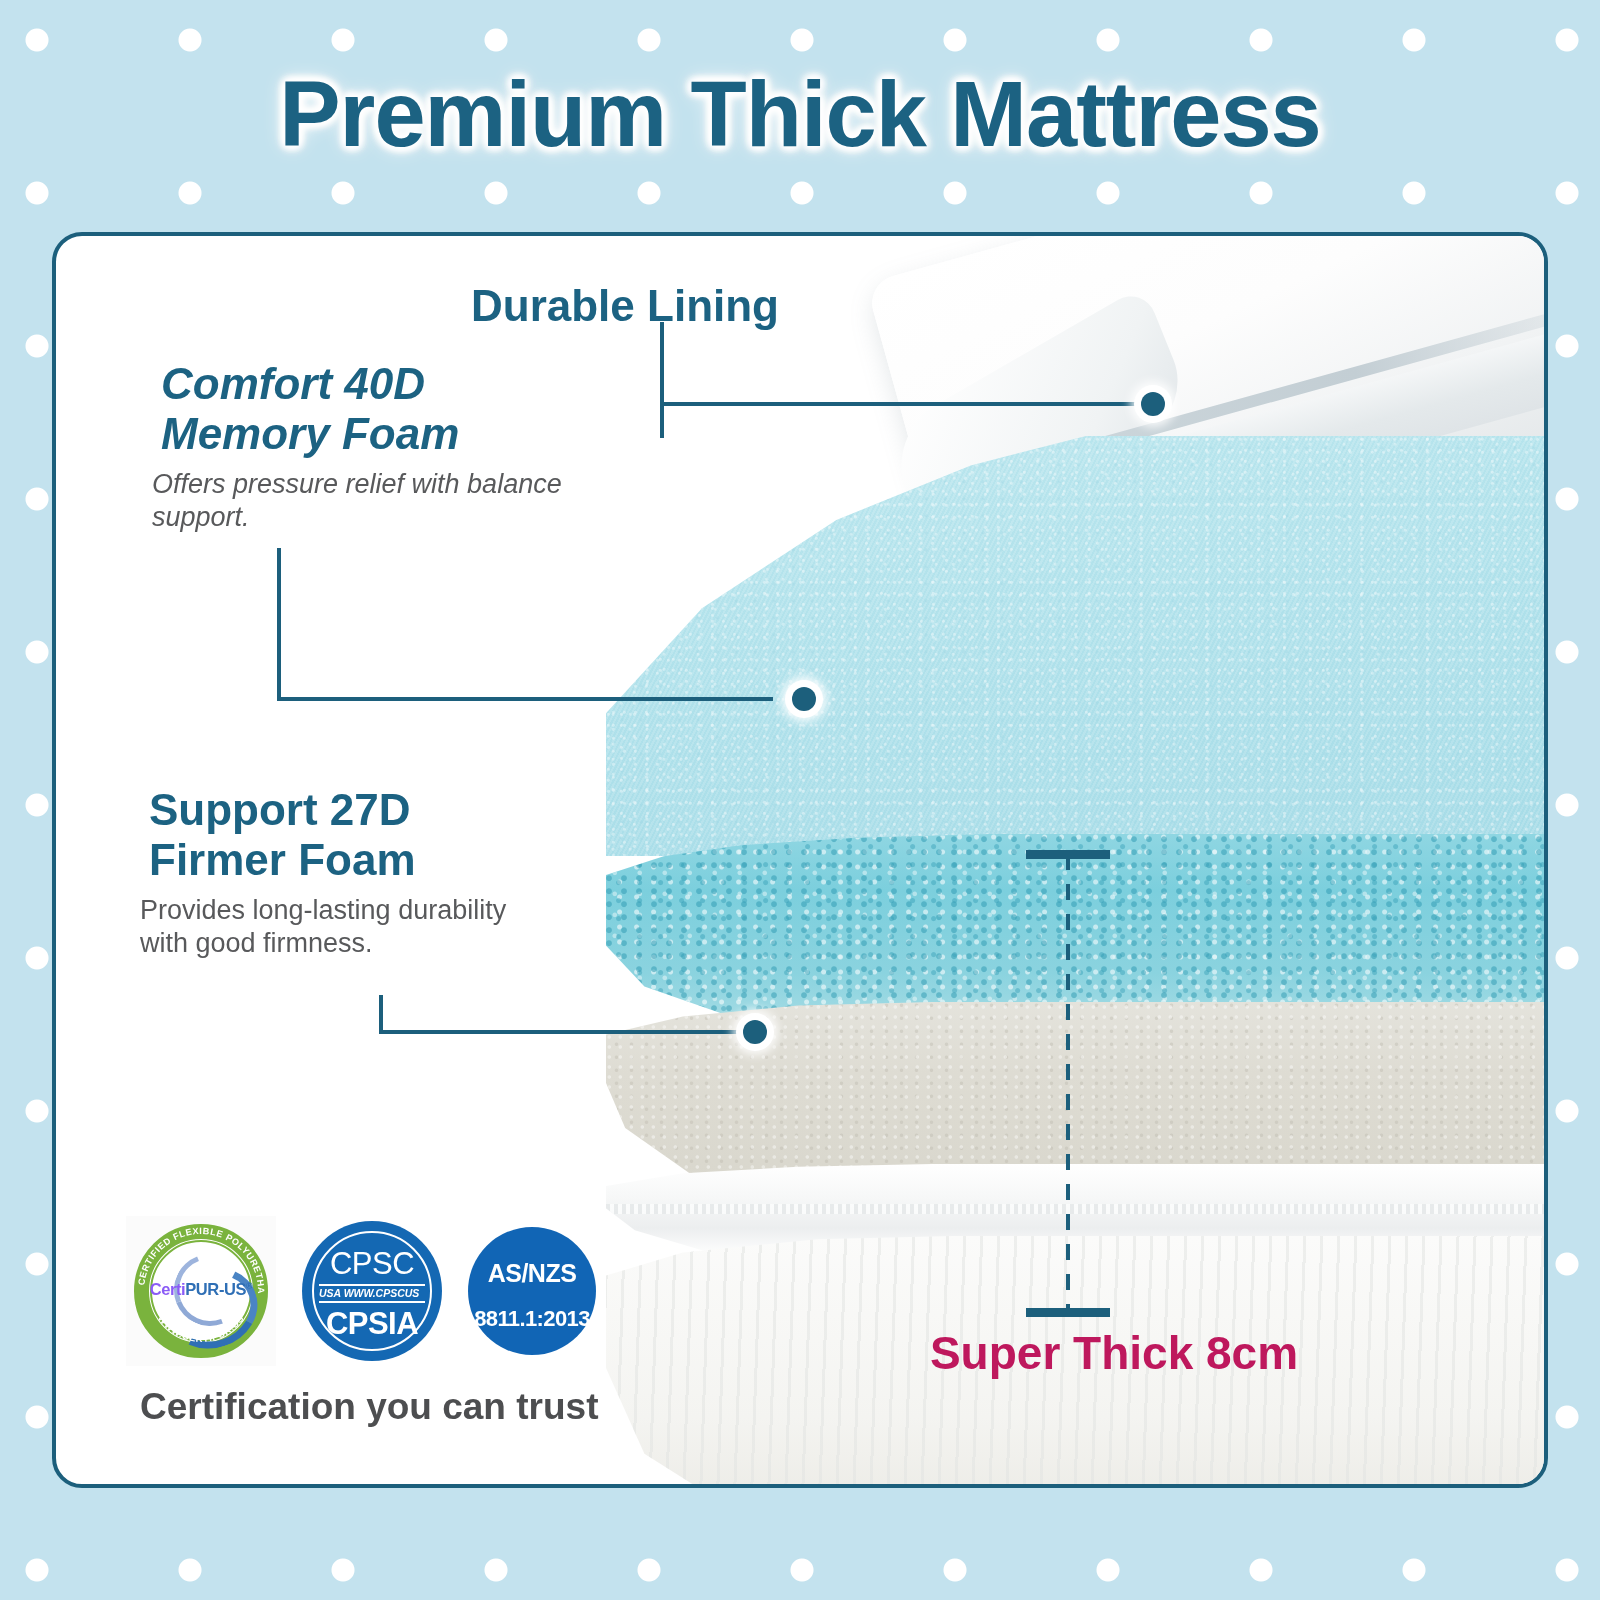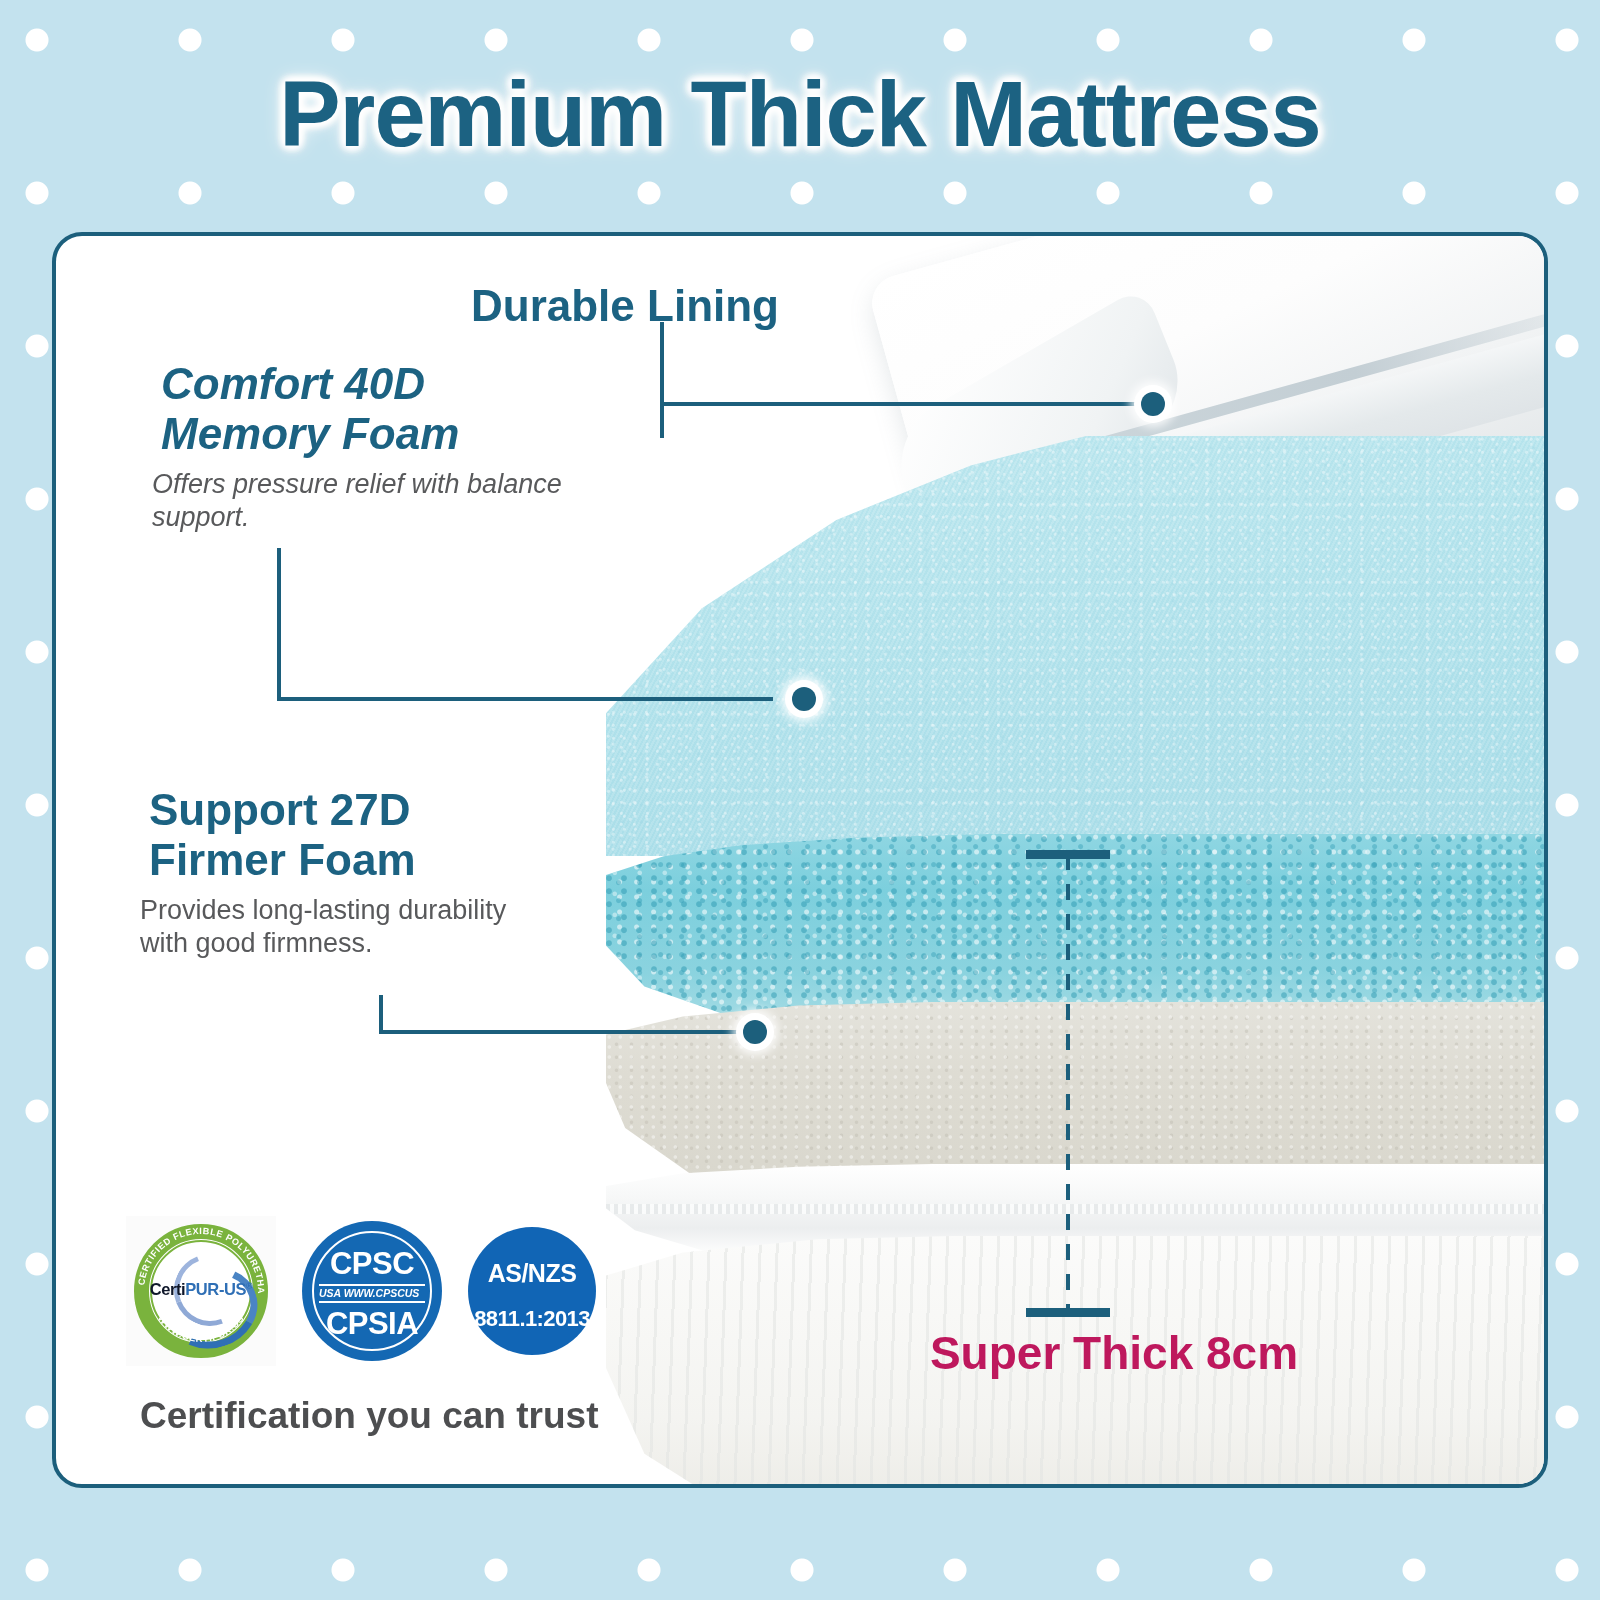--- a/index.html
+++ b/index.html
@@ -361,21 +361,21 @@
     position: absolute;
     left: 0; top: 64px;
     width: 150px;
     text-align: center;
     font-size: 16.5px;
     font-weight: bold;
     letter-spacing: -0.4px;
     color: #2f6fb5;
     z-index: 3;
   }
-  .cp-word .gray { color: #0f172a; }
+  .cp-word .gray { color: #8b5cf6; }
   .cp-arctext {
     position: absolute;
     left: 0; top: 0;
     width: 150px; height: 150px;
     z-index: 4;
   }
   .cp-arctext text { font-size: 9.1px; font-weight: bold; fill: #ffffff; letter-spacing: 0.6px; font-family: "Liberation Sans", sans-serif; }
   .cp-arctext text.low { font-size: 9.6px; }
 
   
@@ -393,21 +393,21 @@
     border-radius: 50%;
     border: 2.5px solid #ffffff;
     box-sizing: border-box;
   }
   .cpsc-top {
     position: absolute;
     left: 0; top: 27px;
     width: 140px;
     text-align: center;
     font-size: 31px;
-    font-weight: bold;
+    font-weight: normal;
     color: #ffffff;
     letter-spacing: -0.5px;
     line-height: 1;
   }
   .cpsc-mid {
     position: absolute;
     left: 17px; top: 63px;
     width: 106px;
     font-size: 10.5px;
     font-weight: bold;
@@ -564,16 +564,16 @@
         <div class="cpsc-mid">USA   WWW.CPSCUS</div>
         <div class="cpsc-bot">CPSIA</div>
       </div>
 
       <div id="badge-asnzs">
         <div class="as-top">AS/NZS</div>
         <div class="as-bot">8811.1:2013</div>
       </div>
     </div>
 
-    <div id="cert-caption" style="left:84px; top:1150px;margin-top:9px;">Certification you can trust</div>
+    <div id="cert-caption" style="left:84px; top:1150px;">Certification you can trust</div>
 
   </div>
 </div>
 
 </body></html>

